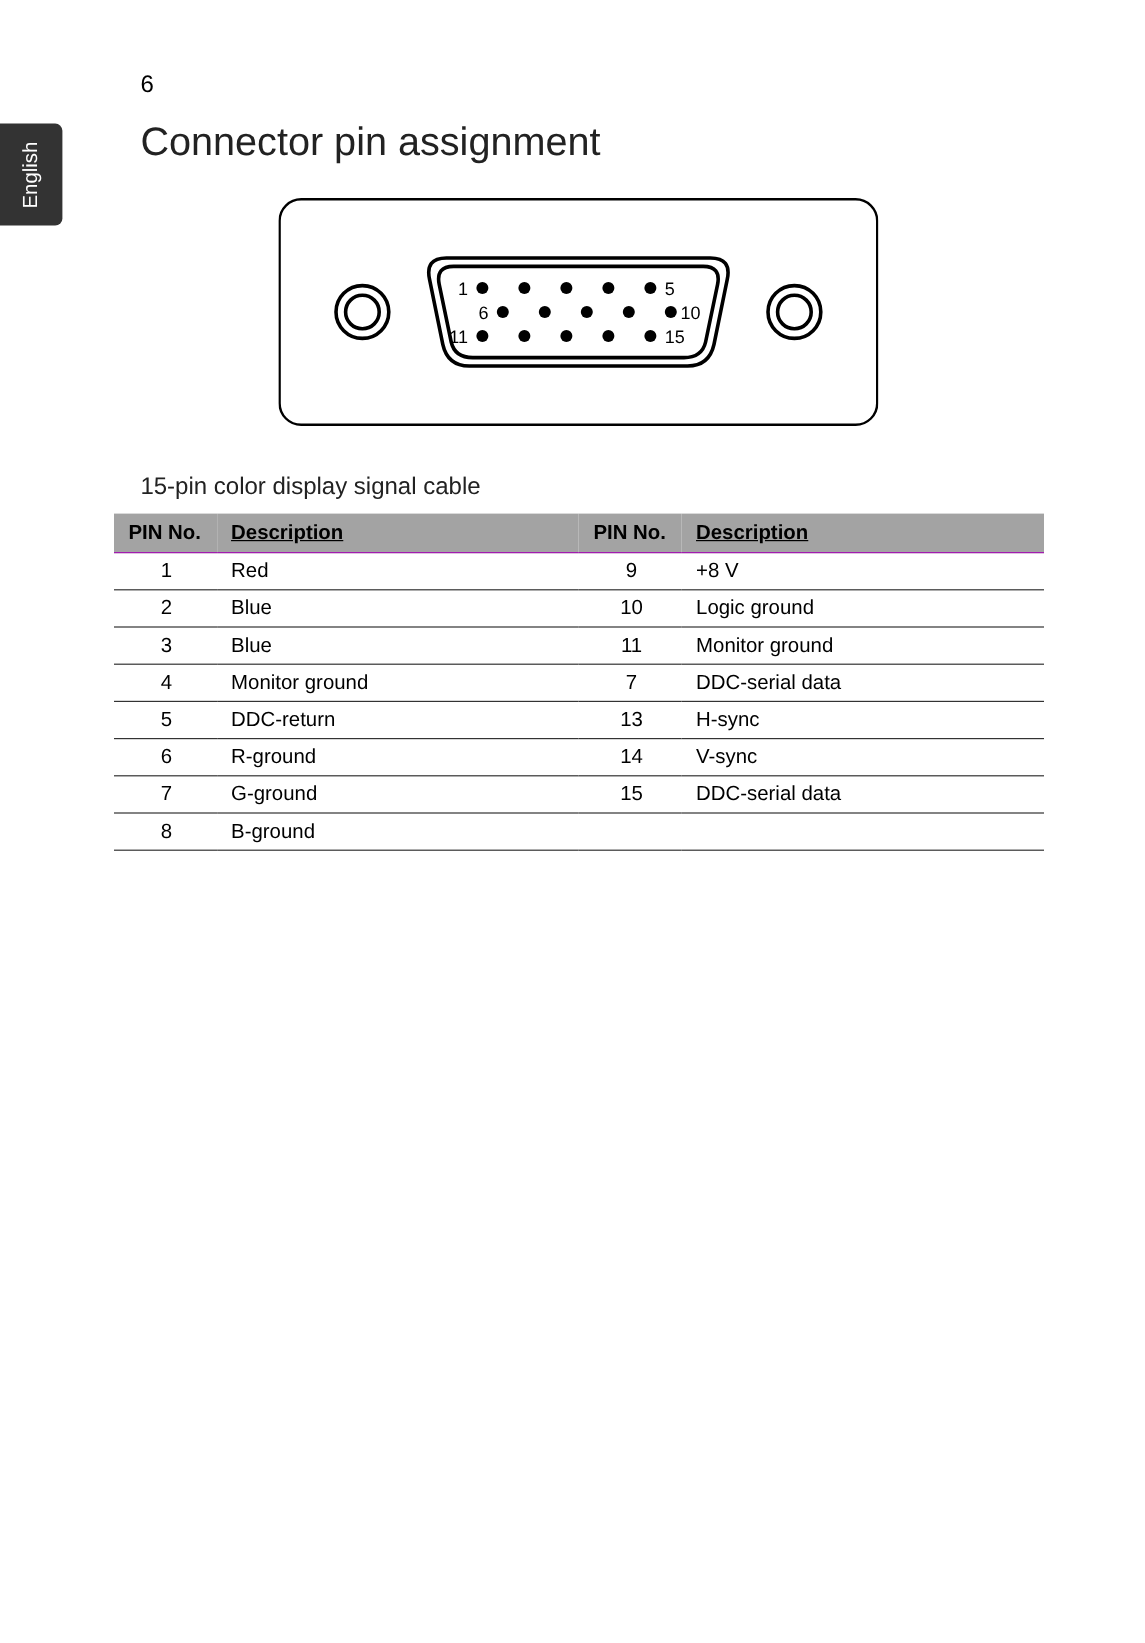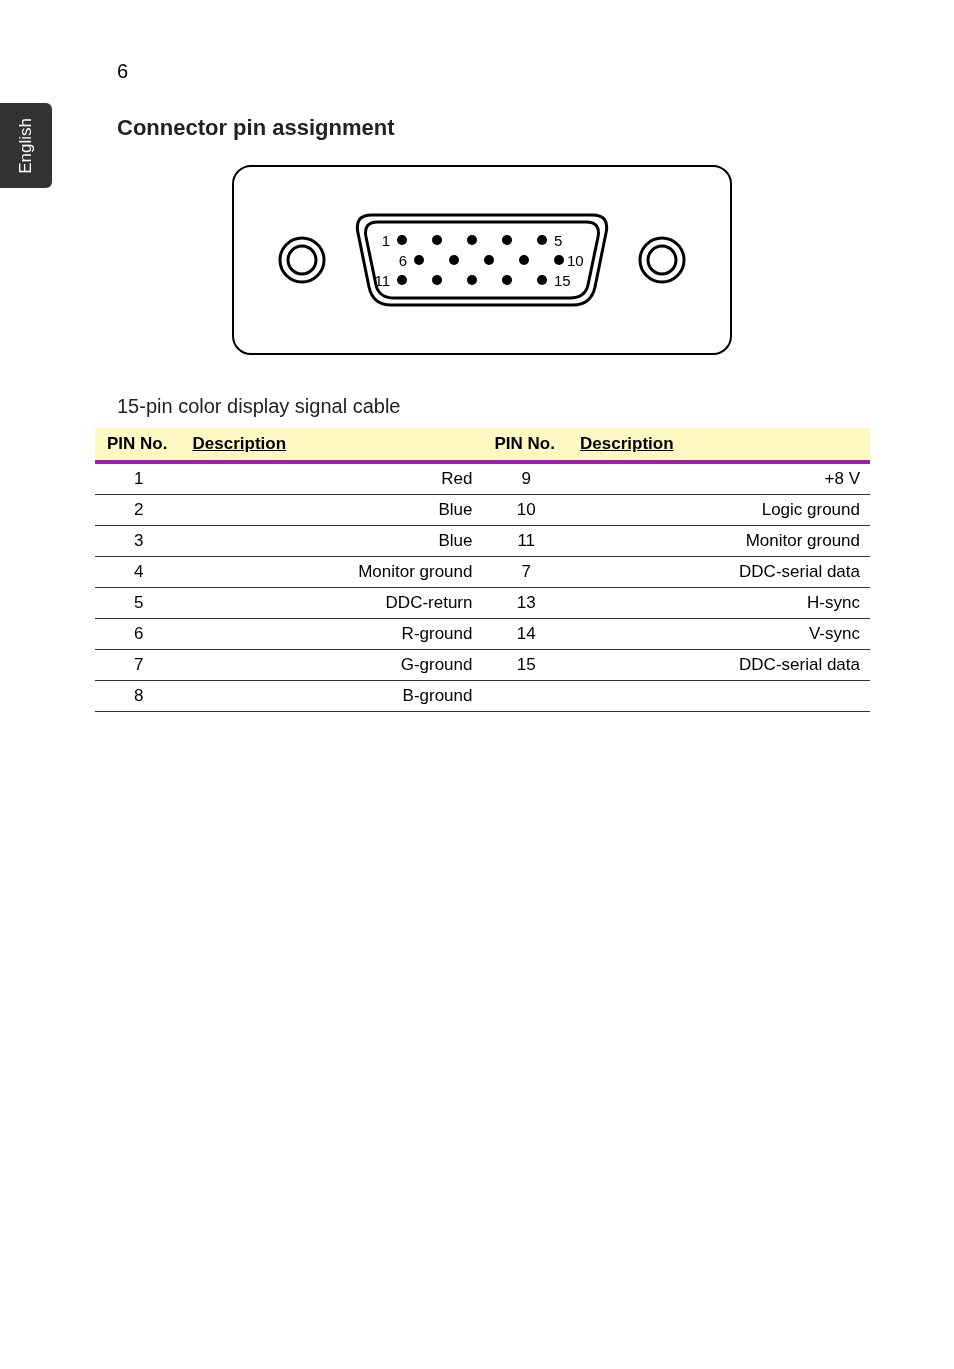--- a/index.html
+++ b/index.html
@@ -36,24 +36,24 @@
       border-bottom-right-radius: 6px;
     }
     .sidebar-tab span {
       writing-mode: vertical-rl;
       transform: rotate(180deg);
       font-size: 17px;
       font-weight: 400;
     }
     .title {
       position: absolute;
-      top: 115px;
+      top: 99px;
       left: 117px;
-      font-size: 22px;
-      font-weight: 700;
+      font-size: 33px;
+      font-weight: 400;
       color: #222;
     }
     .connector-diagram {
       position: absolute;
       top: 165px;
       left: 232px;
       width: 500px;
       height: 190px;
     }
     .subtitle {
@@ -65,44 +65,43 @@
     }
     .pin-table {
       position: absolute;
       top: 428px;
       left: 95px;
       width: 775px;
       border-collapse: collapse;
       font-size: 17px;
     }
     .pin-table th {
-      background: #fef9c3;
+      background: #a3a3a3;
       text-align: left;
       padding: 6px 10px 6px 12px;
       font-weight: bold;
-      border-bottom: 4px solid #a21caf;
+      border-bottom: 1px solid #a21caf;
     }
     .pin-table th.col-pin {
       width: 85px;
     }
     .pin-table th.col-desc {
       width: 300px;
       text-decoration: underline;
     }
     .pin-table td {
       padding: 5px 10px 5px 12px;
       border-bottom: 1px solid #333;
     }
     .pin-table td.pin-no {
       text-align: center;
       width: 85px;
     }
     .pin-table td.pin-desc {
       width: 300px;
-      text-align: right;
     }
     .pin-table tr:last-child td {
       border-bottom: 1px solid #333;
     }
   </style>
 </head>
 <body>
 
 <div class="page-number">6</div>
 

